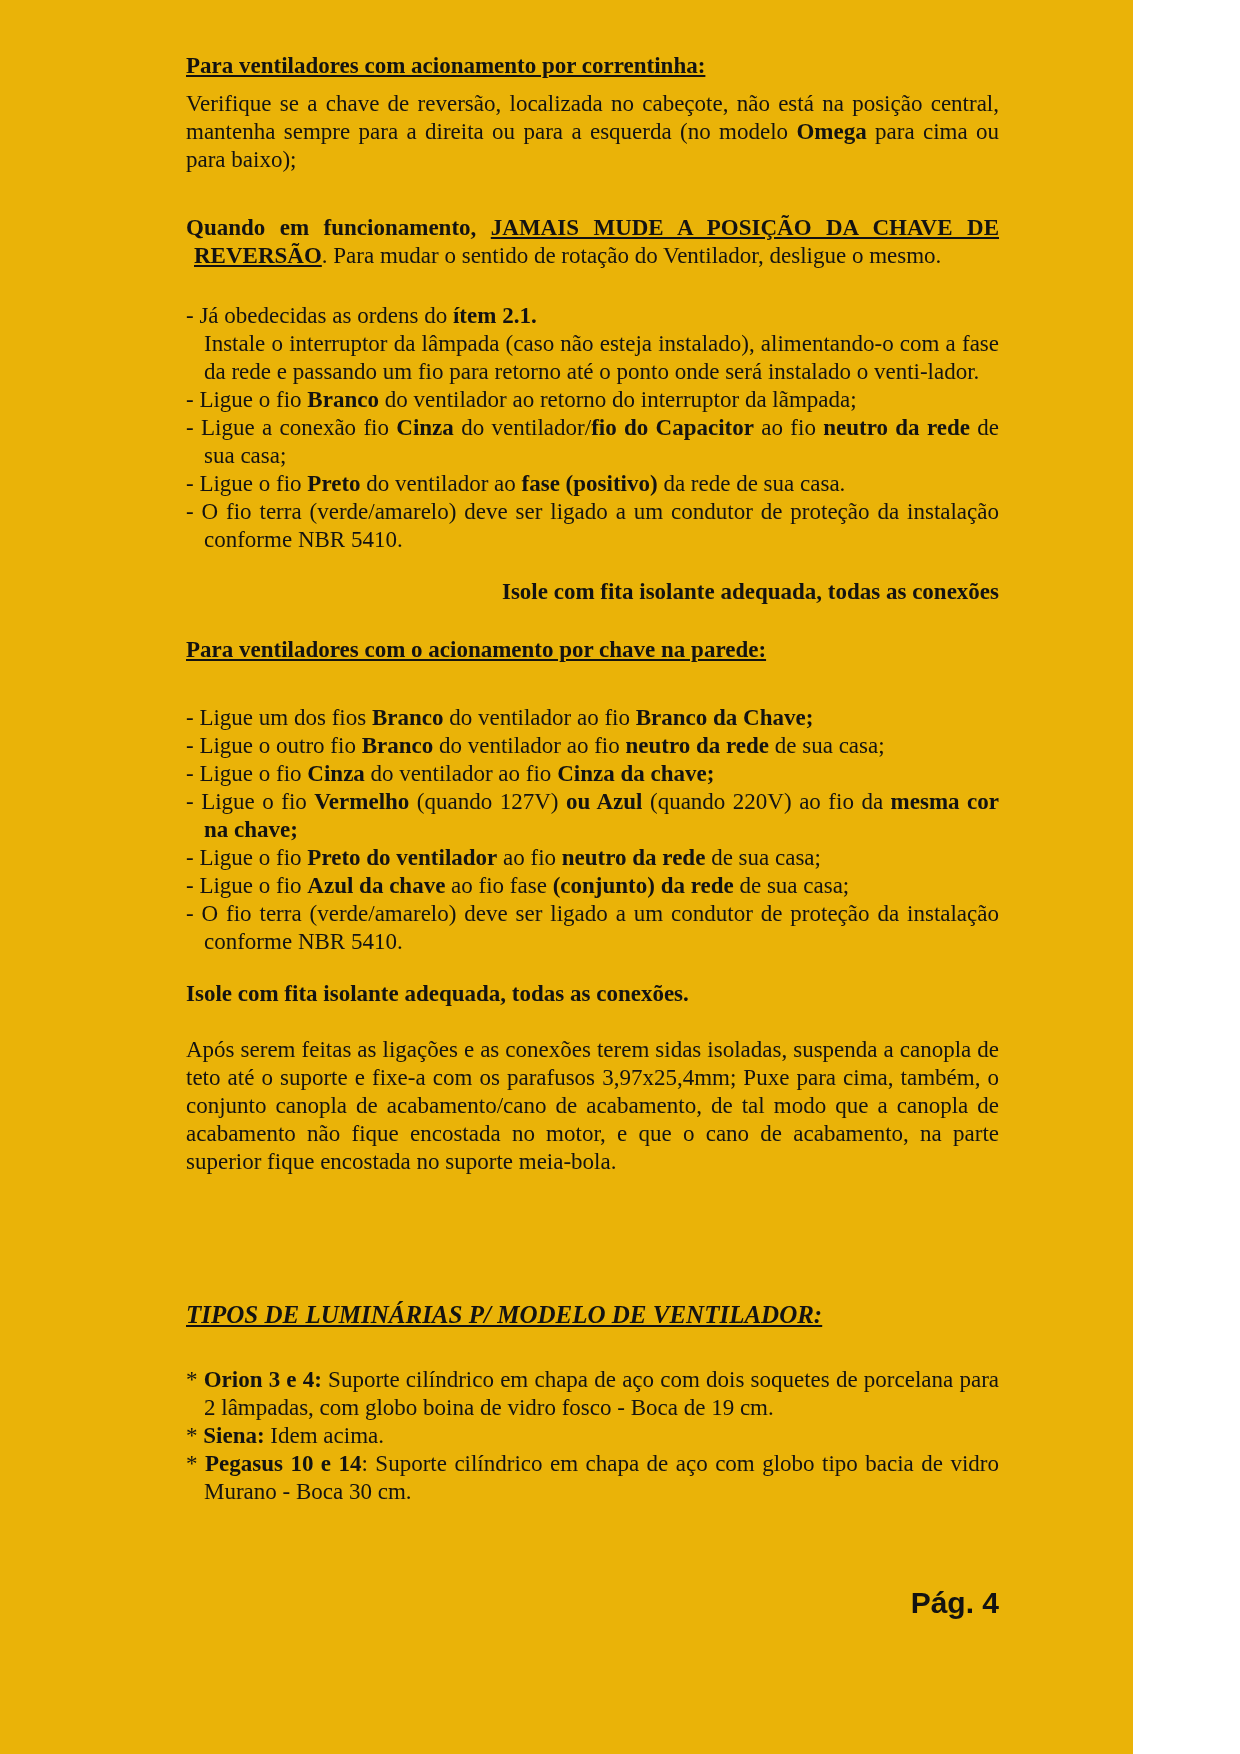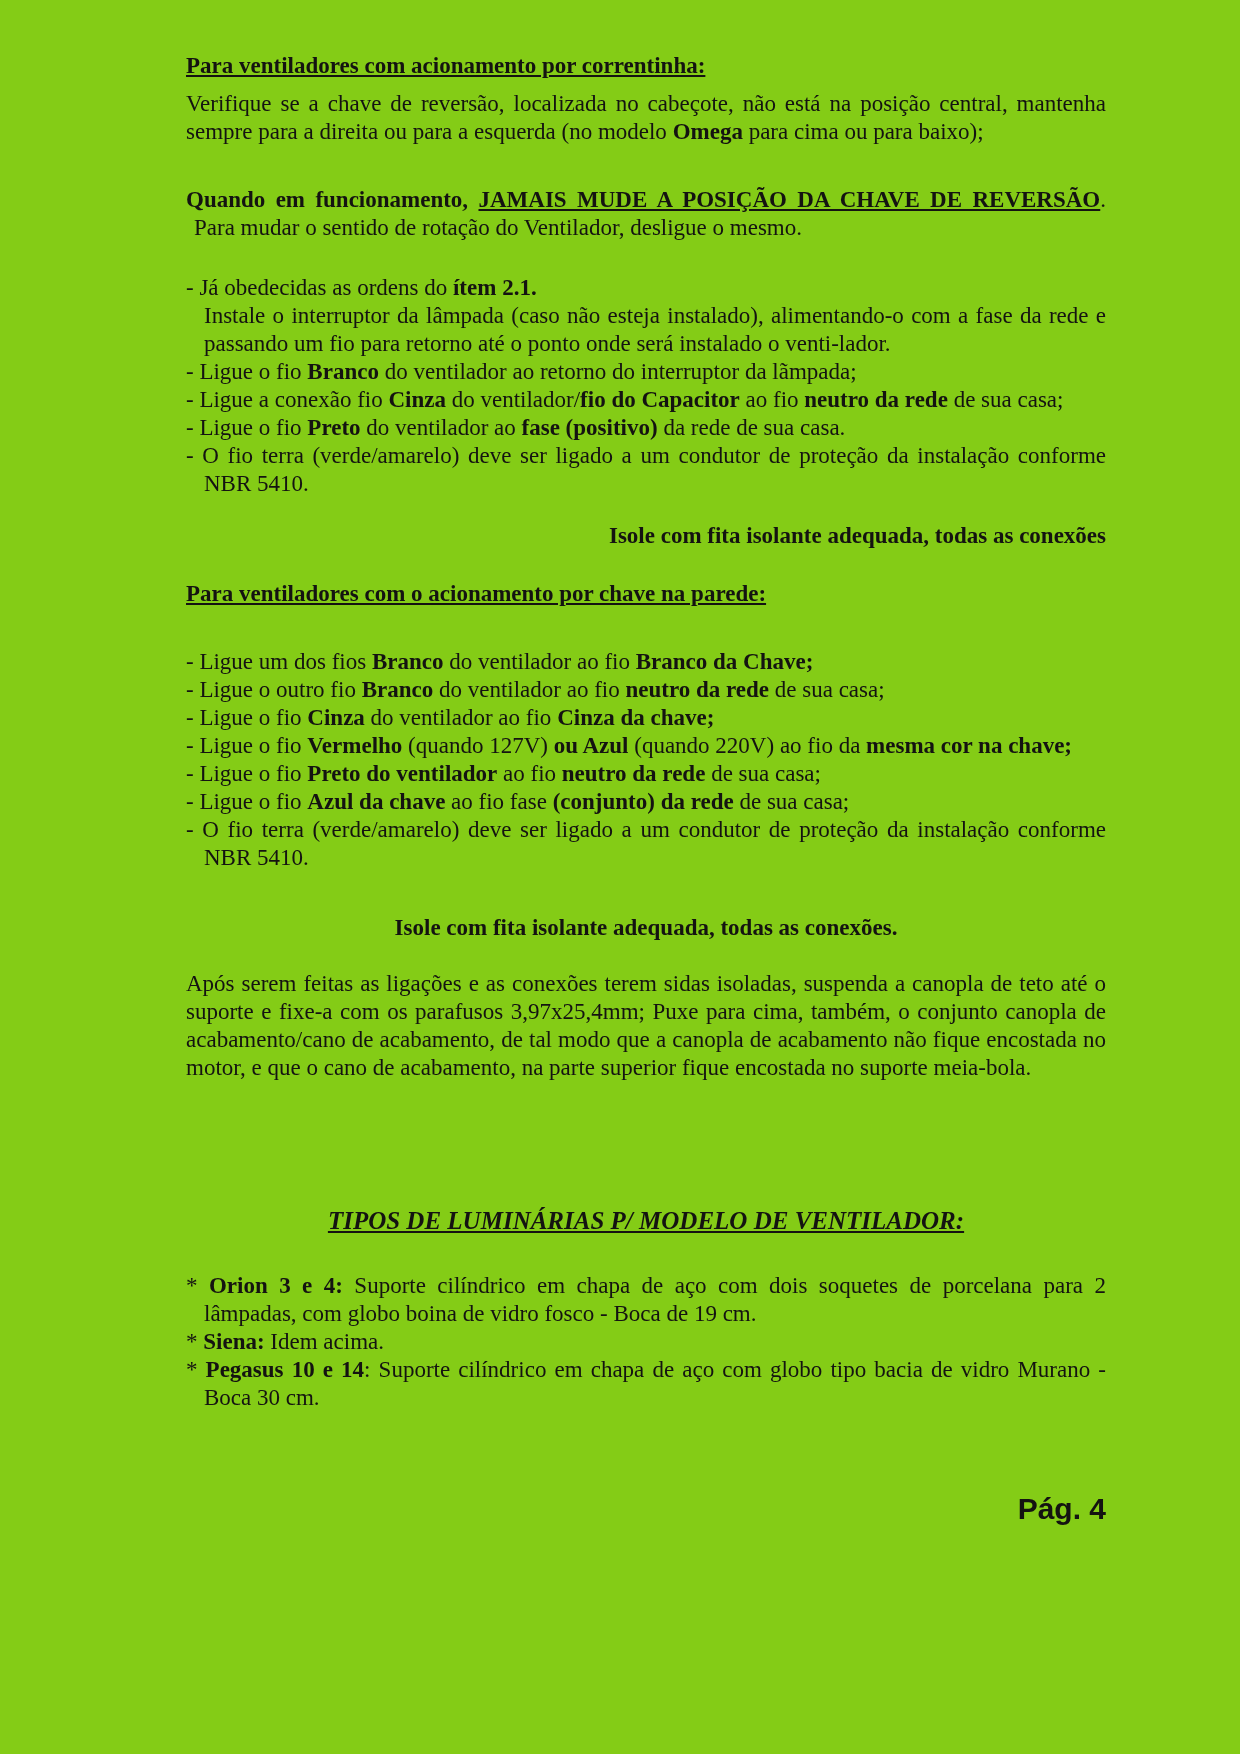--- a/index.html
+++ b/index.html
@@ -1,41 +1,41 @@
 <!DOCTYPE html>
 <html><head>
 <meta charset="utf-8">
 <title>Manual - Pág. 4</title>
 <style>
   html, body { margin: 0; padding: 0; background: #ffffff; }
   .page {
     position: relative;
-    width: 1240px;
+    width: 1133px;
     min-height: 1754px;
-    background: #84cc16;
+    background: #eab308;
     color: #141311;
     font-family: "Liberation Serif", "DejaVu Serif", serif;
     box-sizing: border-box;
   }
   .content {
     box-sizing: border-box;
     padding: 52px 134px 40px 186px; 
   }
   .blk {
     font-size: 23px;
     line-height: 28px;
   }
   
   .h1 { font-weight: bold; }
   .p  { text-align: justify; }
   .pb { font-weight: bold; }
   .li { padding-left: 18px; text-indent: -18px; text-align: justify; }
   .cont { padding-left: 18px; text-align: justify; }
   .hc {
-    text-align: center;
+    text-align: left;
     font-size: 25px;
     line-height: 30px;
   }
   .footer {
     text-align: right;
     font-family: "Liberation Sans", "DejaVu Sans", sans-serif;
     font-size: 30px;
     line-height: 34px;
     font-weight: bold;
   }
@@ -44,21 +44,21 @@
   .underline { text-decoration: underline; }
   .italic { font-style: italic; }
   
   .b0  { margin-top: 0; }
   .b1  { margin-top: 10px; }
   .b2  { margin-top: 40px; padding-left: 8px; text-indent: -8px; text-align: justify; }
   .b3  { margin-top: 32px; }
   .b9  { margin-top: 24px; text-align: right; }
   .b10 { margin-top: 30px; }
   .b11 { margin-top: 40px; }
-  .b18 { margin-top: 42px; text-align: center; }
+  .b18 { margin-top: 24px; }
   .b19 { margin-top: 28px; }
   .b20 { margin-top: 124px; }
   .b21 { margin-top: 36px; }
   .b24 { margin-top: 80px; }
 </style>
 </head>
 <body>
 
 <div class="page">
   <div class="content">

